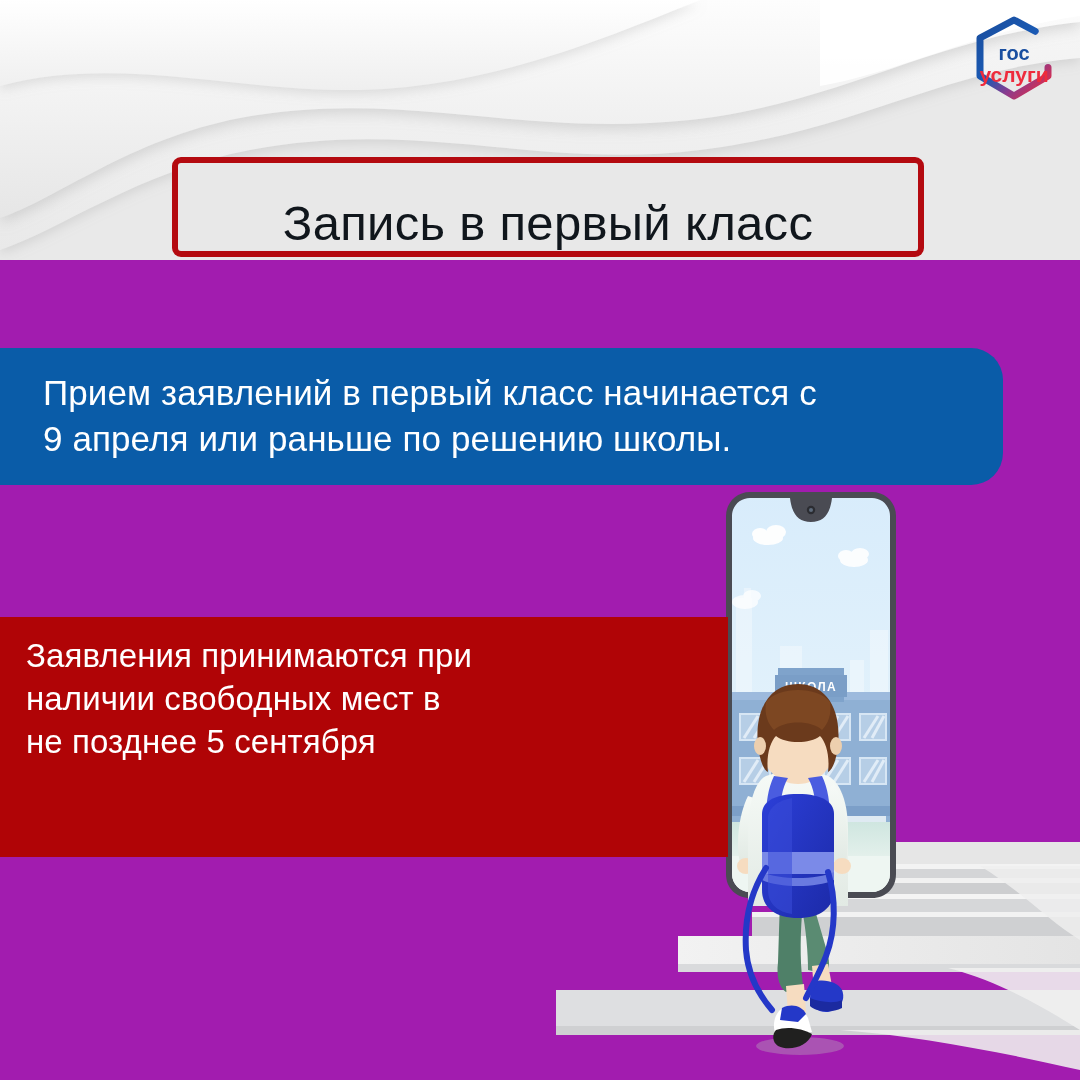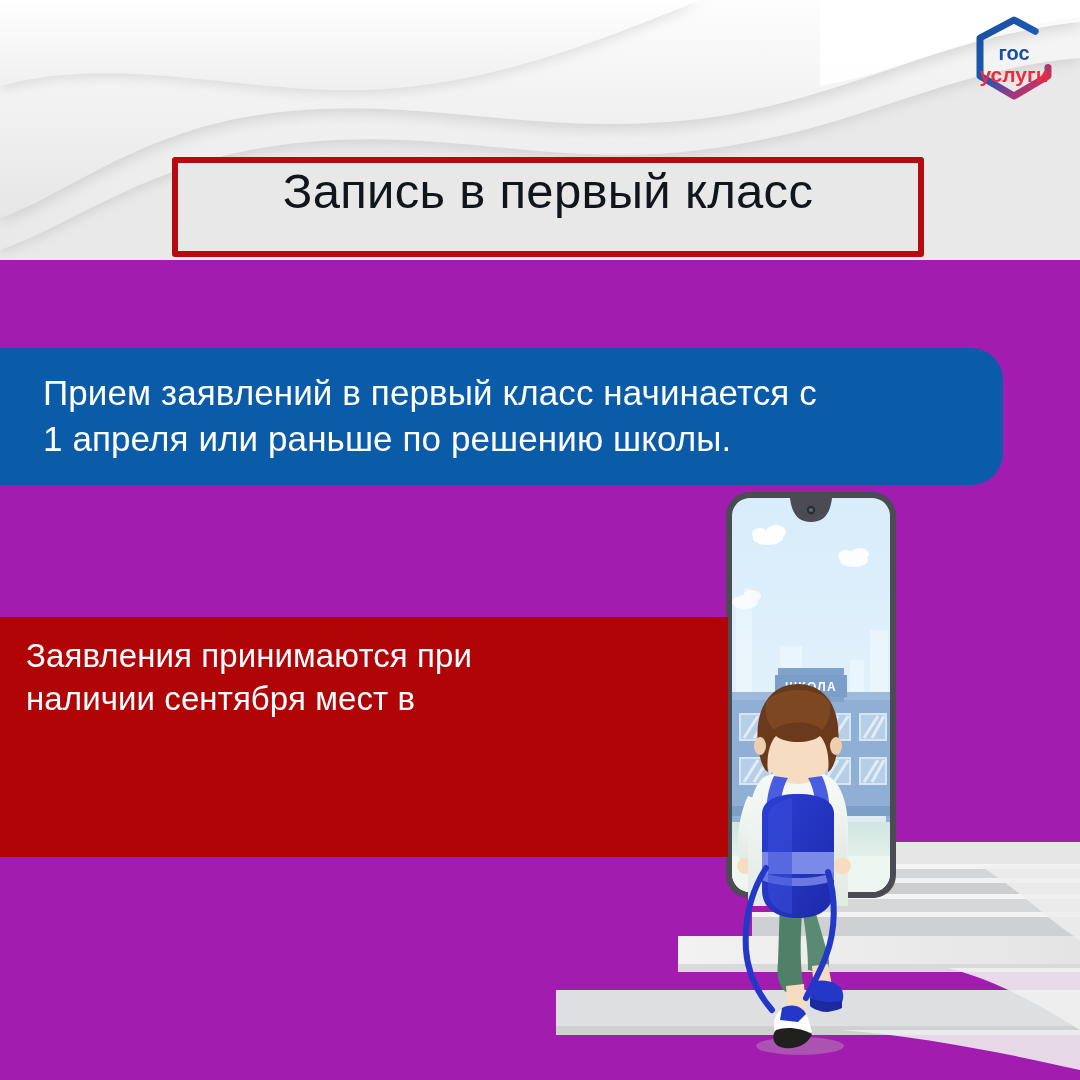--- a/index.html
+++ b/index.html
@@ -18,23 +18,23 @@
 
   
   .logo { position:absolute; right:18px; top:14px; width:96px; height:90px; }
 
   
   .title-box {
     position:absolute;
     left:172px; top:157px;
     width:752px; height:100px;
     border:6px solid #b40a10;
-    border-radius:3px;
+    border-radius:9px;
     background:#e8e8e8;
-    display:flex; align-items:flex-start; justify-content:center;
+    display:flex; align-items:flex-end; justify-content:center;
   }
   .title-text {
     font-size:49px;
     color:#10161c;
     letter-spacing:0.3px;
     white-space:nowrap;
     font-weight:400;
   }
 
   
@@ -120,21 +120,21 @@
     <text x="48" y="46" text-anchor="middle" font-family="Liberation Sans, sans-serif" font-size="20" font-weight="bold" fill="#1a4fa0">гос</text>
     <text x="48" y="68" text-anchor="middle" font-family="Liberation Sans, sans-serif" font-size="21" font-weight="bold" fill="#ee2b3c">услуги</text>
   </svg>
 
   <div class="title-box">
     <span class="title-text">Запись в первый класс</span>
   </div>
 
   <div class="banner-blue">
     <p>Прием заявлений в первый класс начинается с</p>
-    <p>1 апреля или раньше по решению школы.</p>
+    <p>9 апреля или раньше по решению школы.</p>
   </div>
 
   <svg class="illo" viewBox="0 0 540 610">
     <defs>
       <linearGradient id="skyg" x1="0" y1="0" x2="0" y2="1">
         <stop offset="0" stop-color="#d8ecfb"></stop>
         <stop offset="0.62" stop-color="#e3f2fb"></stop>
         <stop offset="1" stop-color="#eef6f3"></stop>
       </linearGradient>
       <linearGradient id="grassg" x1="0" y1="0" x2="0" y2="1">
@@ -346,16 +346,17 @@
         <path d="M228 346 C230 336 240 330 252 328 L252 444 C238 442 228 434 228 420 Z" fill="#3a4cd8" opacity="0.55"></path>
       </g>
 
       <path d="M226 398 C212 420 204 448 206 480 C208 506 220 526 232 540" fill="none" stroke="#2438c8" stroke-width="6" stroke-linecap="round"></path>
       <path d="M288 402 C296 428 296 460 286 486 C280 502 272 516 266 528" fill="none" stroke="#2438c8" stroke-width="6" stroke-linecap="round"></path>
     </g>
   </svg>
 
   <div class="banner-red">
     <p>Заявления принимаются при</p>
-    <p>наличии сентября мест в</p>
+    <p>наличии свободных мест в</p>
+    <p>не позднее 5 сентября</p>
   </div>
 
 </div>
 
 </body></html>

